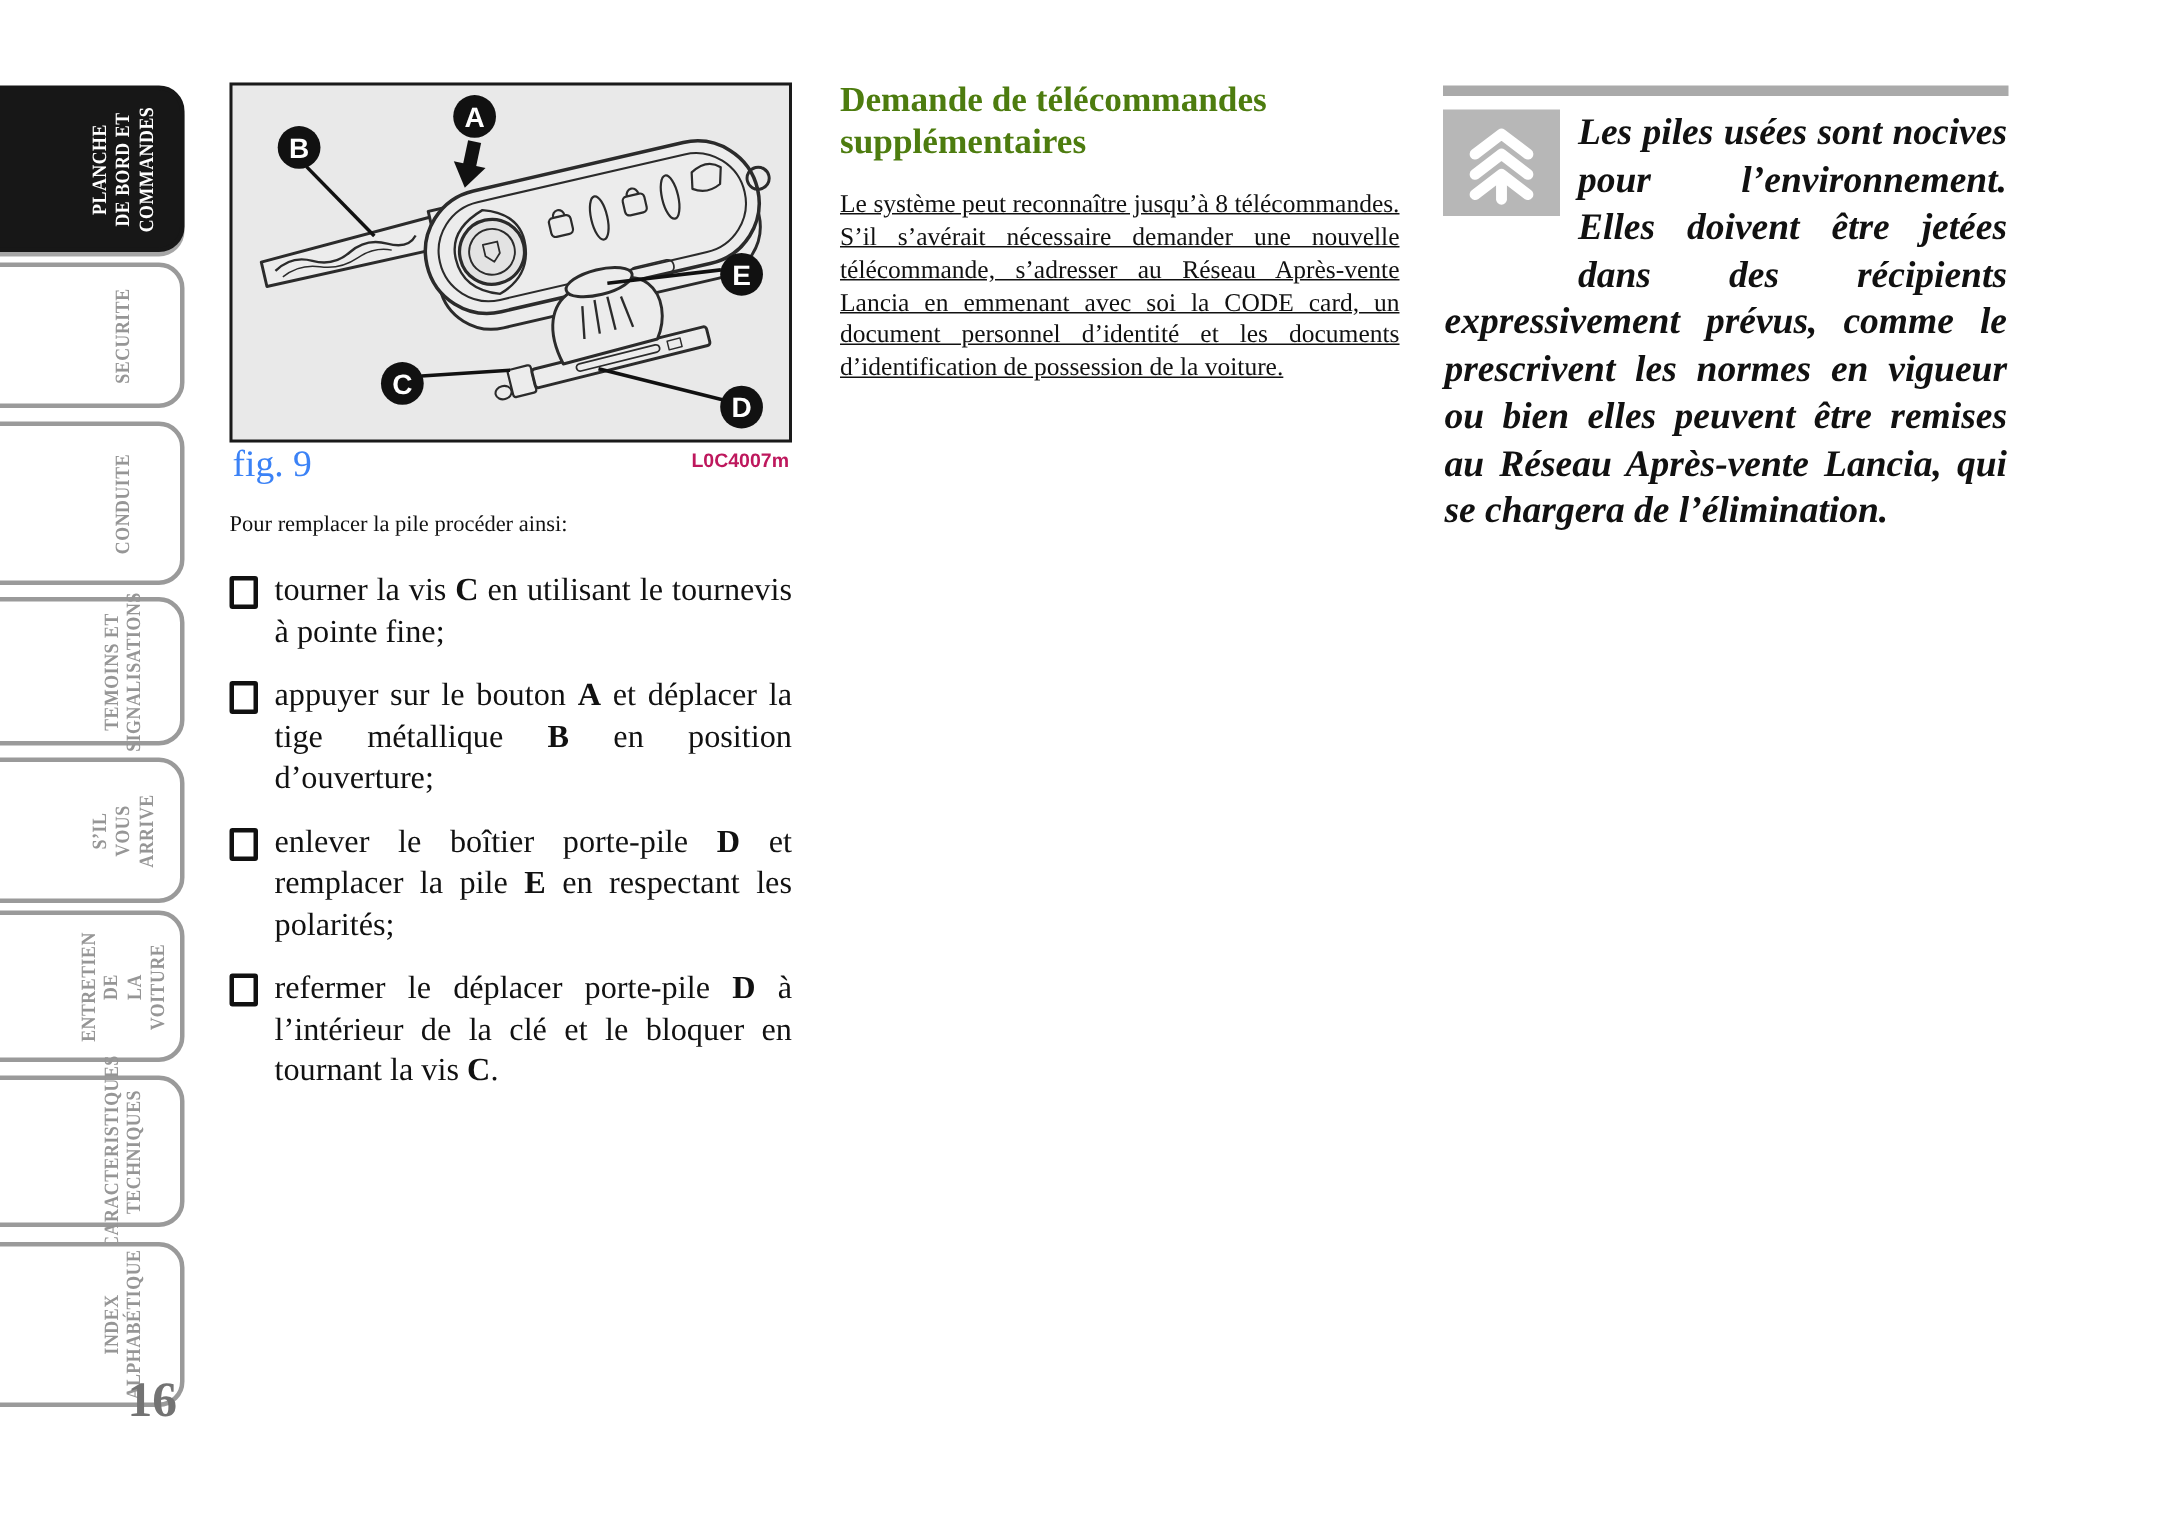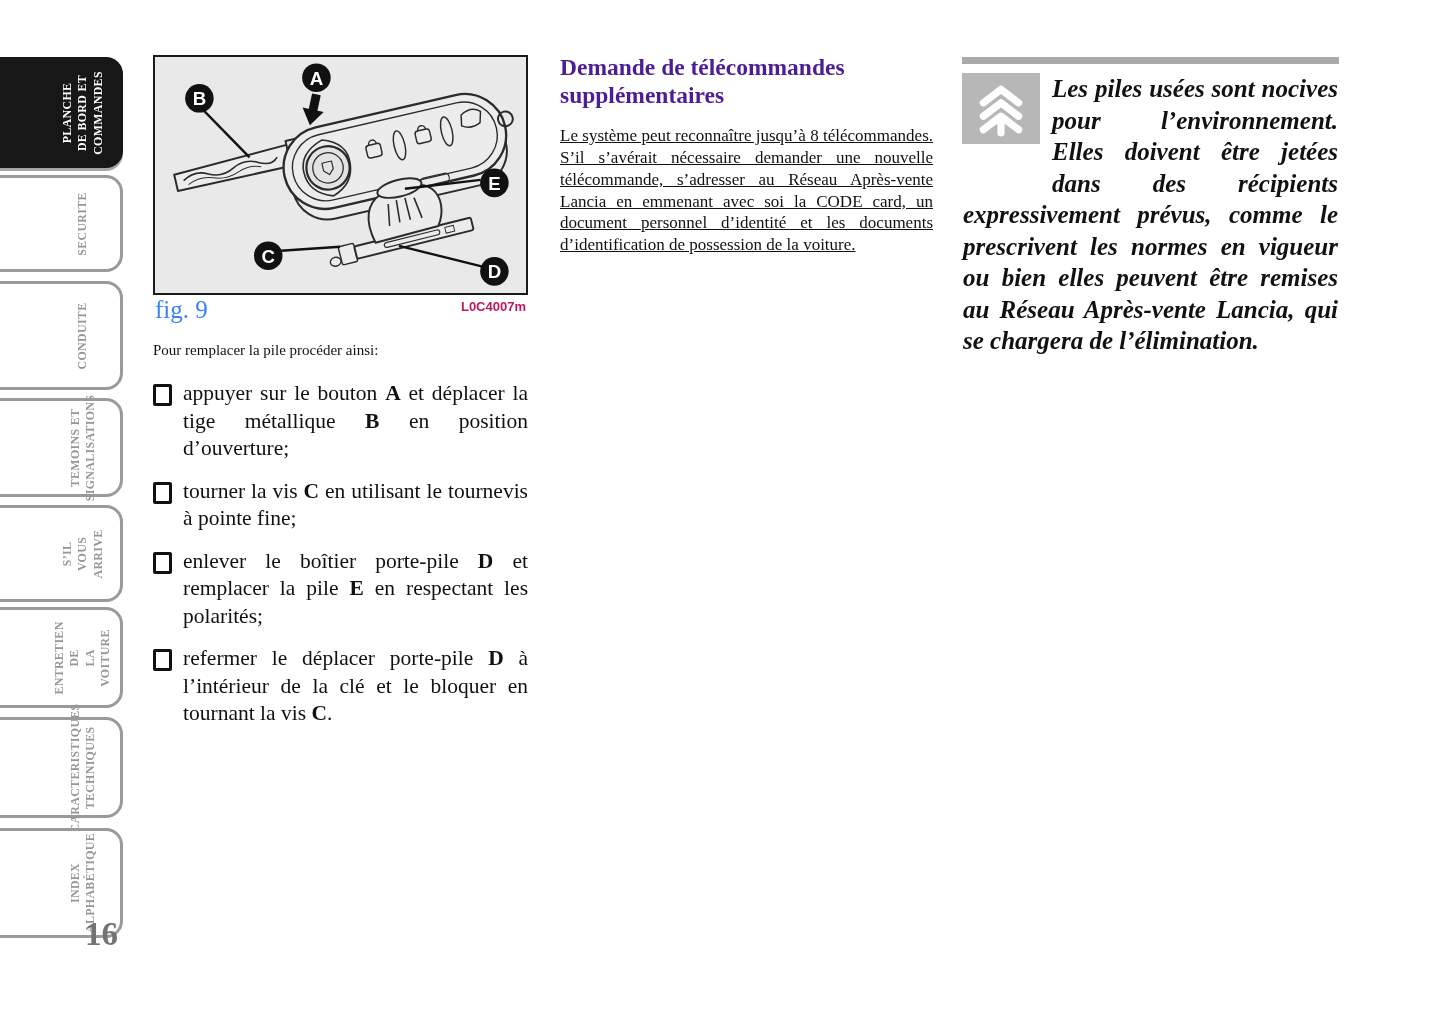--- a/index.html
+++ b/index.html
@@ -80,21 +80,21 @@
   .col { position: absolute; }
   .col1 { left: 153px; top: 341px; width: 375px; }
   .col2 { left: 560px; top: 53px;  width: 373px; }
   .col3 { left: 962px; top: 57px;  width: 377px; }
 
   h2.head {
     margin: 0 0 16px 0;
     font-size: 23.5px;
     font-weight: bold;
     line-height: 1.2;
-    color: #4c1d95;
+    color: #4d7c0f;
   }
   .fignum { font-weight: normal; }
 
   .intro {
     margin: 0 0 20px 0;
     font-size: 15px;
     line-height: 1.28;
   }
 
   ul.steps { list-style: none; margin: 0; padding: 0; }
@@ -270,25 +270,25 @@
   </svg>
 </div>
 <div class="fig-caption">fig. 9</div>
 <div class="fig-code">L0C4007m</div>
 
 <section class="col col1">
   <p class="intro">Pour remplacer la pile procéder ainsi:</p>
   <ul class="steps">
     <li>
       <span class="sqmark"></span>
-      <span>appuyer sur le bouton </span><b>A</b><span> et déplacer la tige métallique </span><b>B</b><span> en position d’ouverture;</span>
+      <span>tourner la vis </span><b>C</b><span> en utilisant le tournevis à pointe fine;</span>
     </li>
     <li>
       <span class="sqmark"></span>
-      <span>tourner la vis </span><b>C</b><span> en utilisant le tournevis à pointe fine;</span>
+      <span>appuyer sur le bouton </span><b>A</b><span> et déplacer la tige métallique </span><b>B</b><span> en position d’ouverture;</span>
     </li>
     <li>
       <span class="sqmark"></span>
       <span>enlever le boîtier porte-pile </span><b>D</b><span> et remplacer la pile </span><b>E</b><span> en respectant les polarités;</span>
     </li>
     <li>
       <span class="sqmark"></span>
       <span>refermer le déplacer porte-pile </span><b>D</b><span> à l’intérieur de la clé et le bloquer en tournant la vis </span><b>C</b><span>.</span>
     </li>
   </ul>

